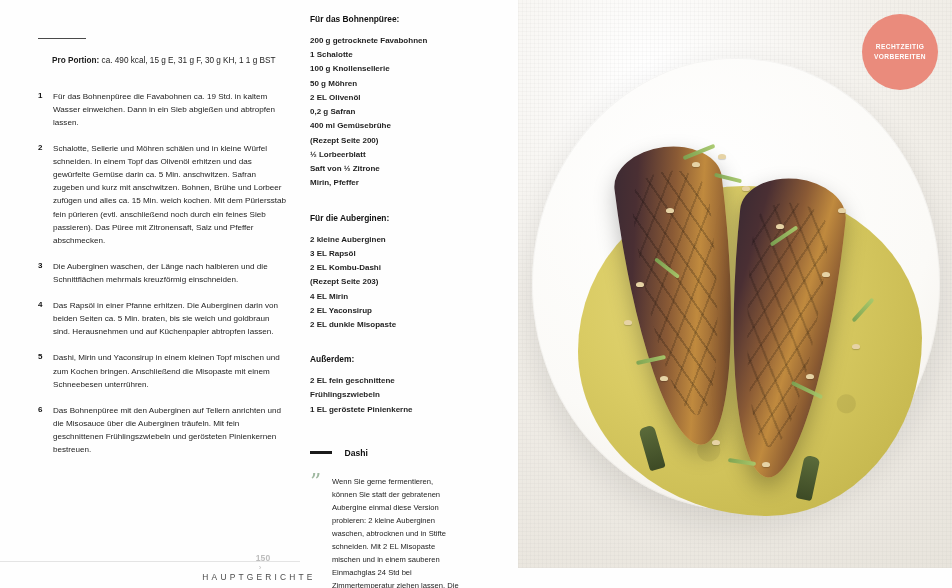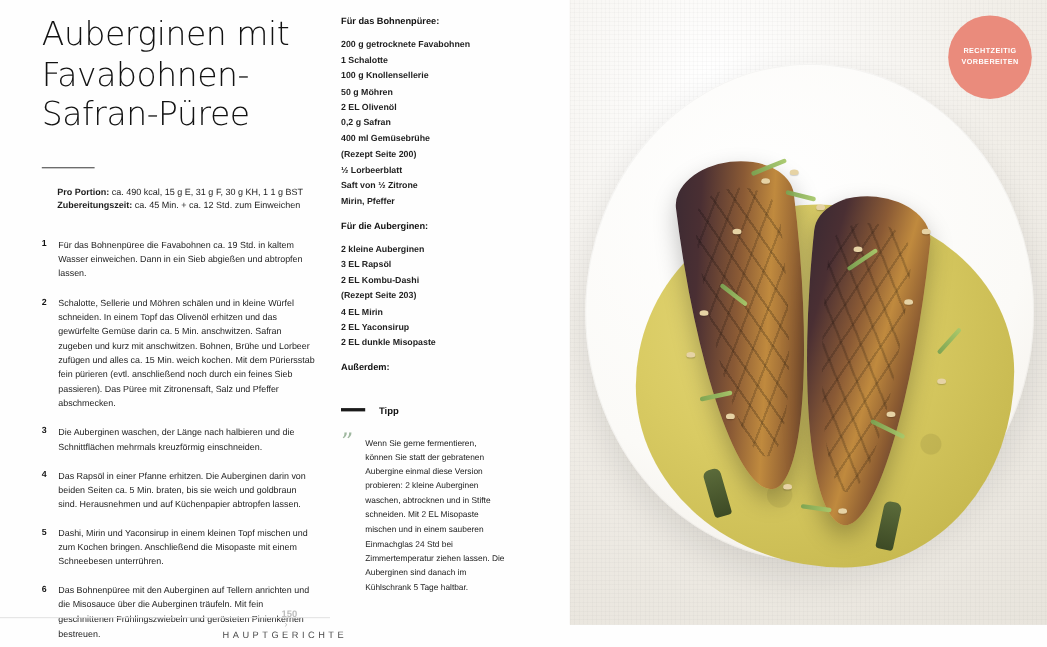--- a/index.html
+++ b/index.html
@@ -78,21 +78,21 @@
     left: 310px;
     top: 14px;
     width: 150px;
   }
   .ing-head {
     font-size: 8.4px;
     font-weight: bold;
     color: #111;
     margin: 0 0 10px 0;
   }
-  .ing-head.spaced { margin-top: 9px; }
+  .ing-head.spaced { margin-top: 22px; }
   .ing-list {
     font-size: 8px;
     line-height: 1.78;
     color: #1f1f1f;
     font-weight: bold;
   }
   .tip-block { margin-top: 26px; }
   .tip-rule {
     width: 22px;
     height: 3px;
@@ -284,29 +284,25 @@
     height: 1px;
     background: #e4e4e4;
   }
 </style>
 </head>
 <body>
 
 <div class="page">
 
   <div class="col-left">
-    <h1 class="recipe-title">Auberginen mit Favabohnen-Safran-Püree</h1>
     <div class="title-rule"></div>
 
     <div class="meta">
       <div>
         <span class="lbl">Pro Portion:</span><span> ca. 490 kcal, 15 g E, 31 g F, 30 g KH, 1 1 g BST</span>
-      </div>
-      <div>
-        <span class="lbl">Zubereitungszeit:</span><span> ca. 45 Min. + ca. 12 Std. zum Einweichen</span>
       </div>
     </div>
 
     <div class="steps">
       <div class="step">
         <div class="step-num">1</div>
         <div class="step-text">Für das Bohnenpüree die Favabohnen ca. 19 Std. in kaltem Wasser einweichen. Dann in ein Sieb abgießen und abtropfen lassen.</div>
       </div>
       <div class="step">
         <div class="step-num">2</div>
@@ -353,24 +349,29 @@
       <div>2 kleine Auberginen</div>
       <div>3 EL Rapsöl</div>
       <div>2 EL Kombu-Dashi</div>
       <div>(Rezept Seite 203)</div>
       <div>4 EL Mirin</div>
       <div>2 EL Yaconsirup</div>
       <div>2 EL dunkle Misopaste</div>
     </div>
 
     <div class="ing-head spaced">Außerdem:</div>
+    <div class="ing-list">
+      <div>2 EL fein geschnittene</div>
+      <div>Frühlingszwiebeln</div>
+      <div>1 EL geröstete Pinienkerne</div>
+    </div>
 
     <div class="tip-block">
       <span class="tip-rule"></span>
-      <span class="tip-title">Tipp</span>
+      <span class="tip-title">Dashi</span>
       <div class="tip-body">
         <span class="quote-open">”</span>
         <div class="tip-text">Wenn Sie gerne fermentieren, können Sie statt der gebratenen Aubergine einmal diese Version probieren: 2 kleine Auberginen waschen, abtrocknen und in Stifte schneiden. Mit 2 EL Misopaste mischen und in einem sauberen Einmachglas 24 Std bei Zimmertemperatur ziehen lassen. Die Auberginen sind danach im Kühlschrank 5 Tage haltbar.</div>
 
       </div>
     </div>
   </div>
 
   <div class="photo">
     <div class="photo-bg"></div>

